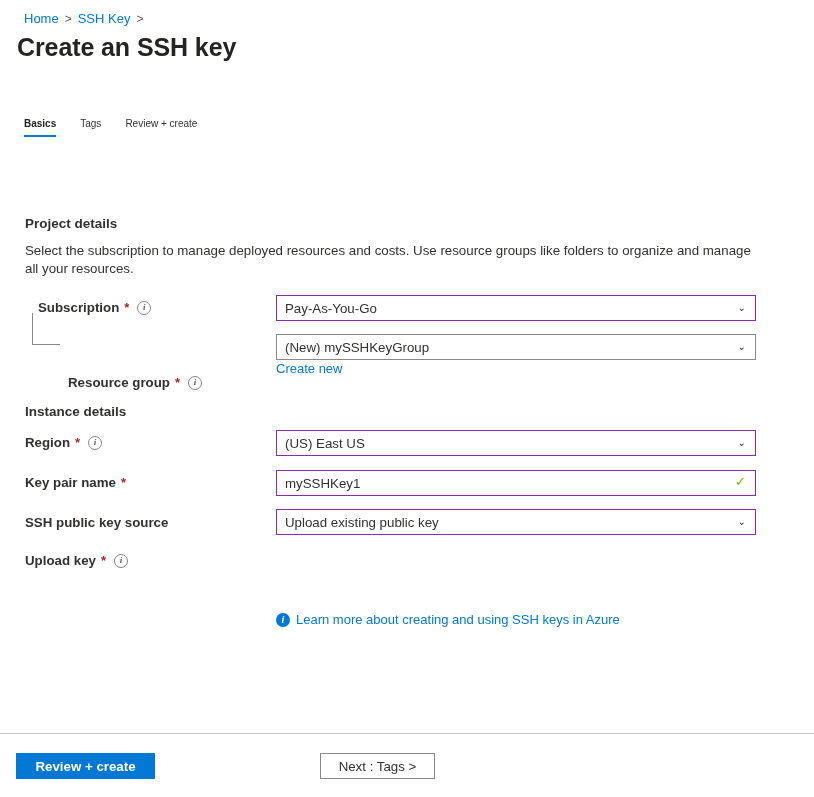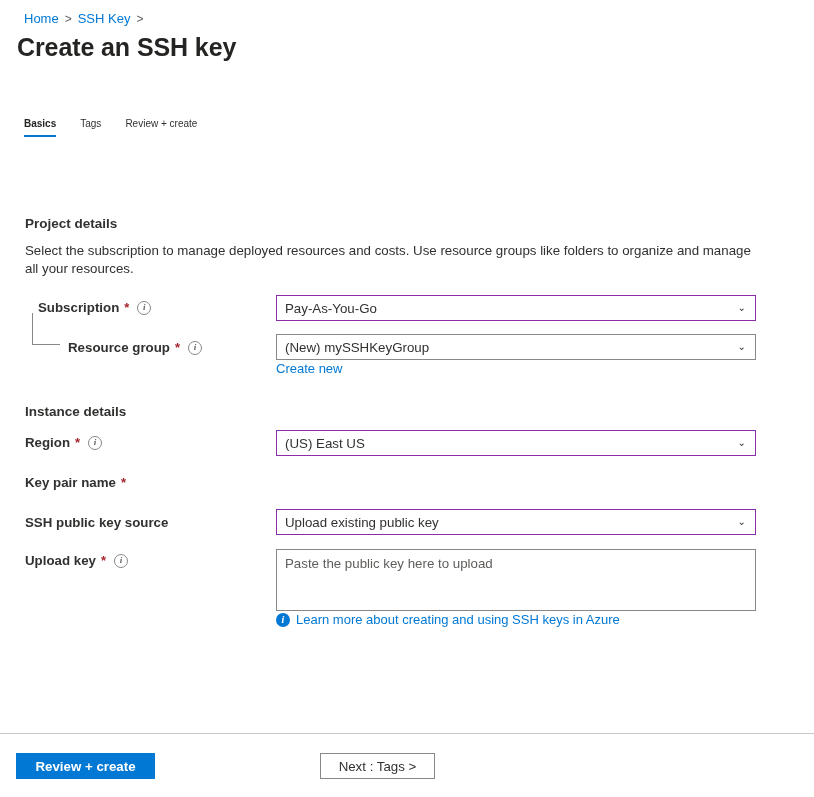--- a/index.html
+++ b/index.html
@@ -69,21 +69,21 @@
     width: 730px;
   }
 
   
   .row-label {
     position: absolute; left: 25px;
     font-size: 13.3px; font-weight: 700; color: #323130;
     display: flex; align-items: center; gap: 5px;
     white-space: nowrap;
   }
-  .row-label.indent { left: 68px; }
+  .row-label.indent { left: 68px; margin-top: 35px; }
   .req { color: #a4262c; font-weight: 700; font-size: 13px; }
 
   .info-icon {
     display: inline-flex; align-items: center; justify-content: center;
     width: 14px; height: 14px; border-radius: 50%;
     border: 1px solid #8a8886; color: #605e5c;
     font-size: 9px; font-style: italic;
     font-family: "Liberation Serif", serif;
     line-height: 1; margin-left: 3px;
   }
@@ -229,36 +229,37 @@
   </div>
   <div class="control focused" style="top:430px;">
     <span>(US) East US</span>
     <span class="chev">⌄</span>
   </div>
 
   <div class="row-label" style="top:475px;">
     <span>Key pair name</span>
     <span class="req">*</span>
   </div>
+  <div class="control focused" style="top:470px;">
+    <span>mySSHKey1</span>
+    <span class="check">✓</span>
+  </div>
 
   <div class="row-label" style="top:515px;">
     <span>SSH public key source</span>
   </div>
   <div class="control focused" style="top:509px;">
     <span>Upload existing public key</span>
     <span class="chev">⌄</span>
   </div>
 
   <div class="row-label" style="top:553px;">
     <span>Upload key</span>
     <span class="req">*</span>
     <span class="info-icon">i</span>
-  </div>
-  <div class="textarea-box">
-    <span>Paste the public key here to upload</span>
   </div>
 
   <div class="helper-link">
     <span class="info-filled">i</span>
     <span class="helper-text">Learn more about creating and using SSH keys in Azure</span>
   </div>
 
   <div class="footer-divider"></div>
   <div class="footer">
     <div class="btn btn-primary">Review + create</div>

